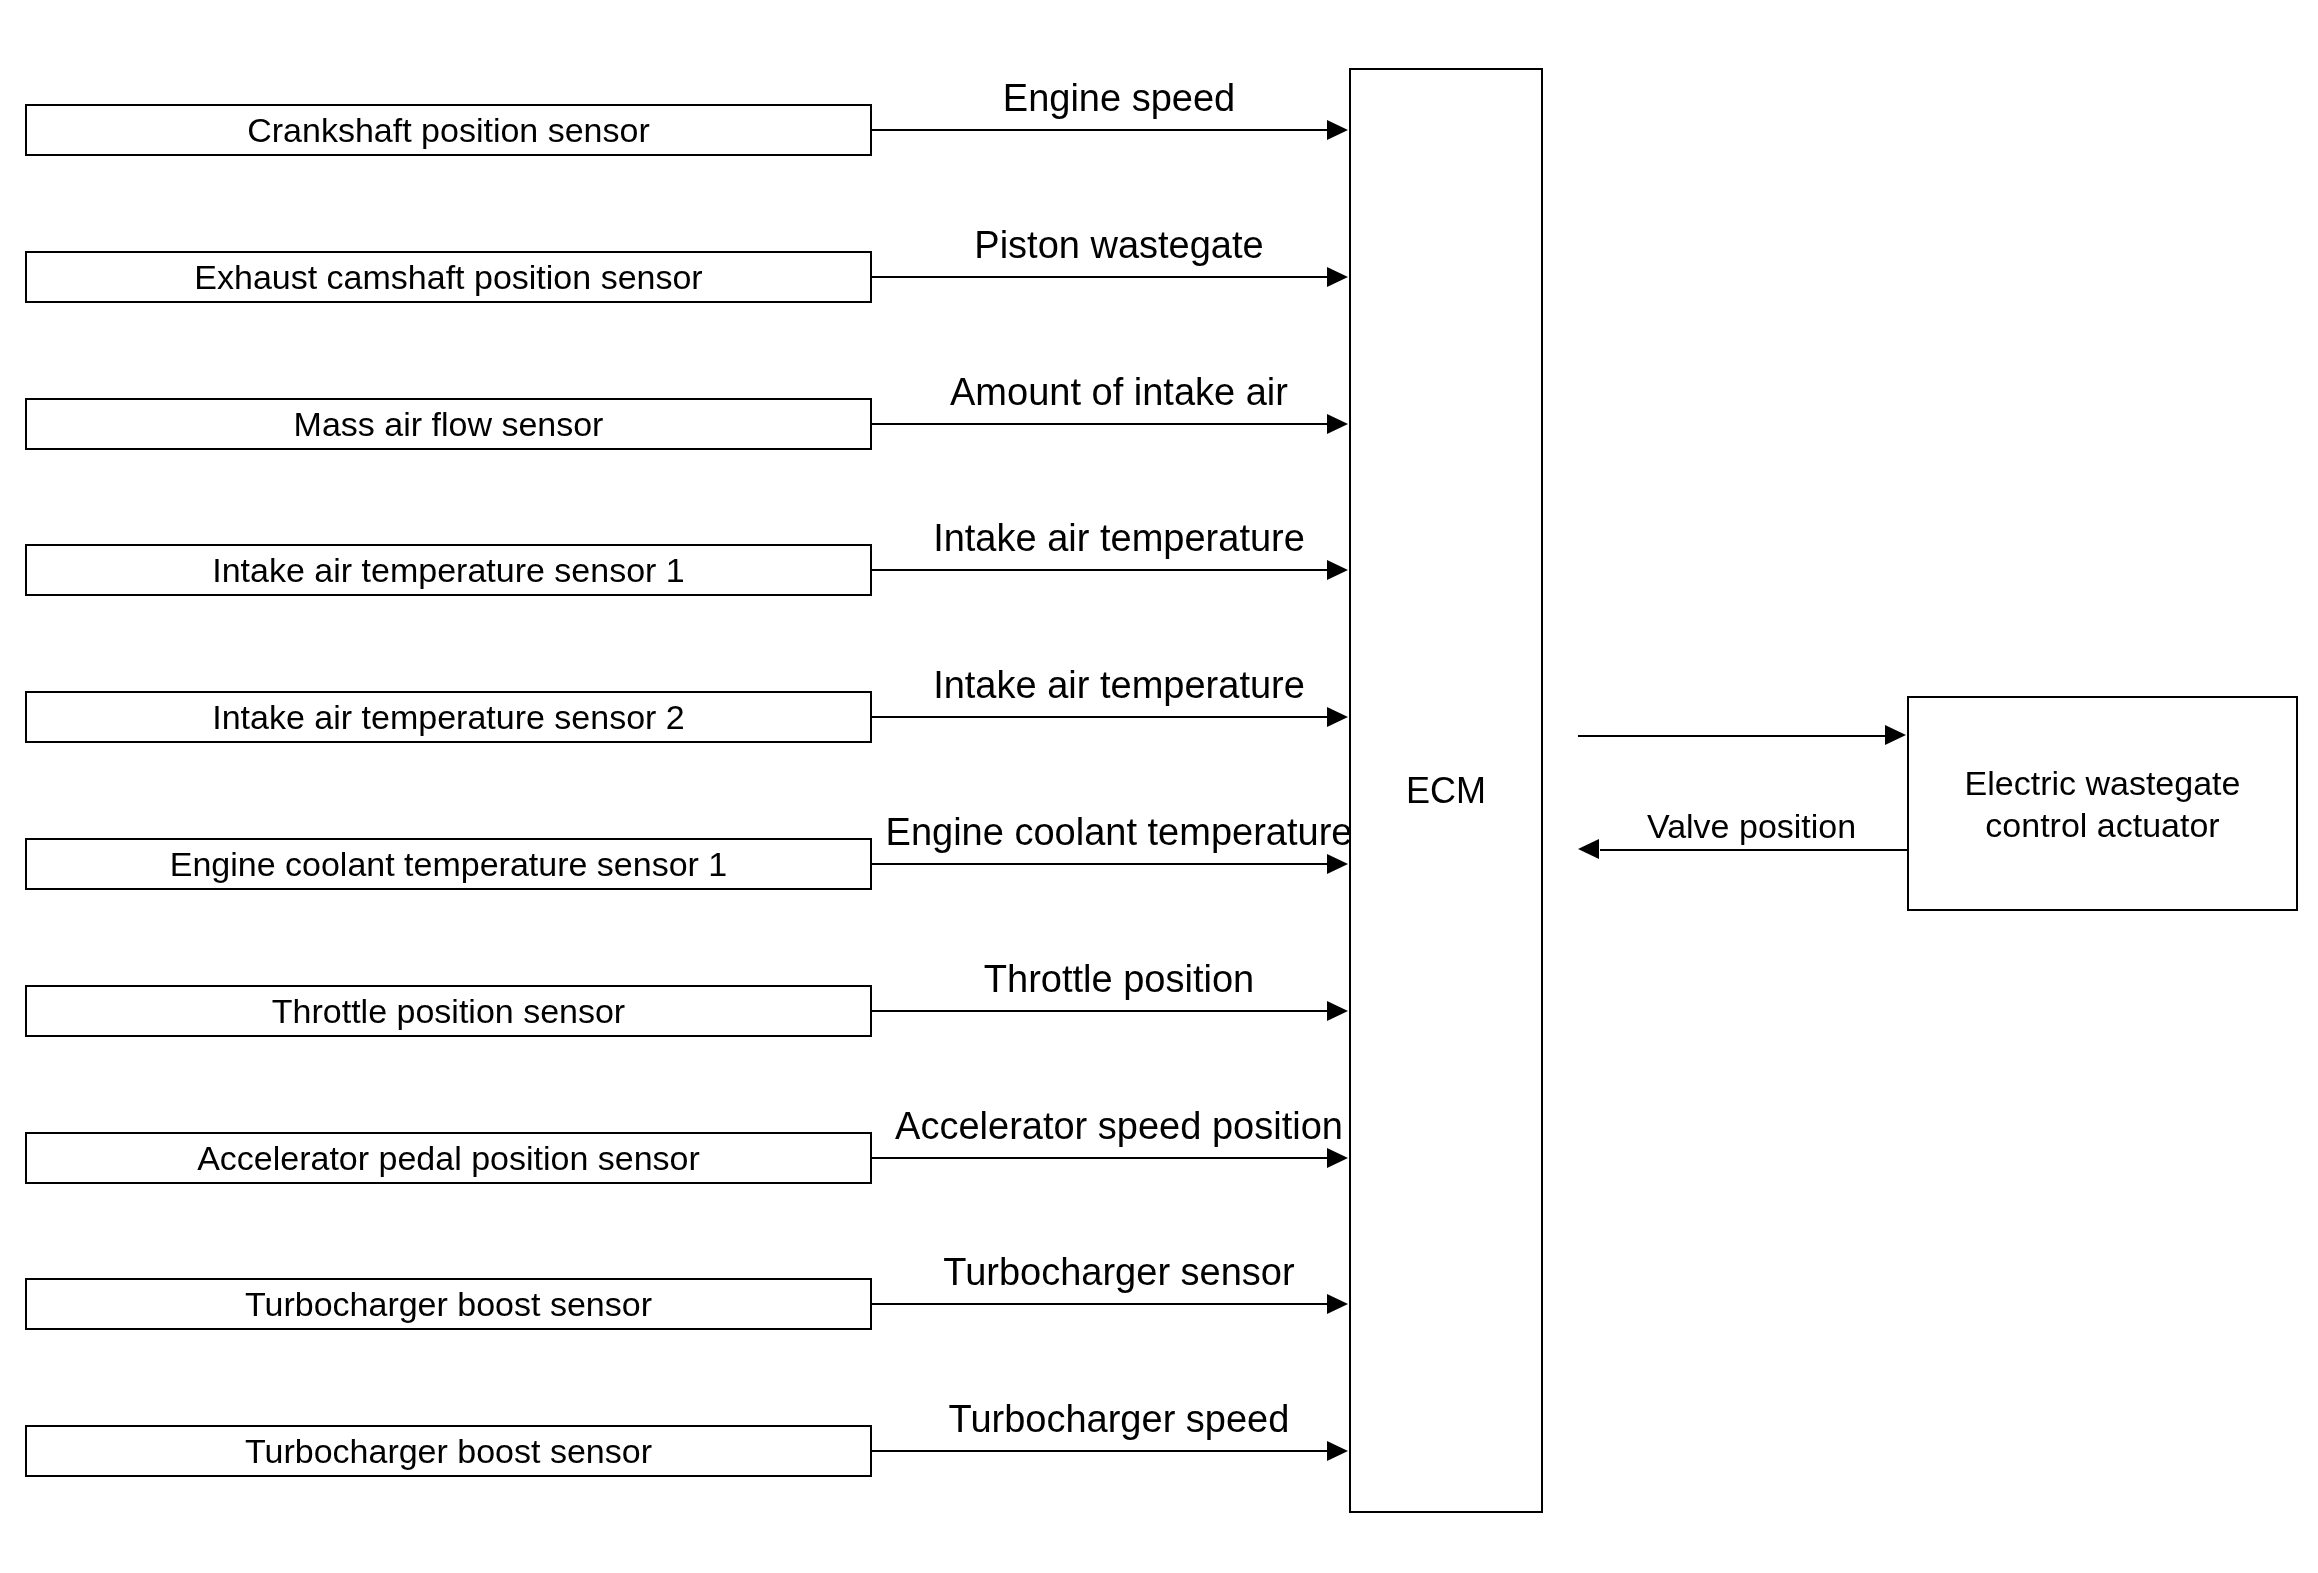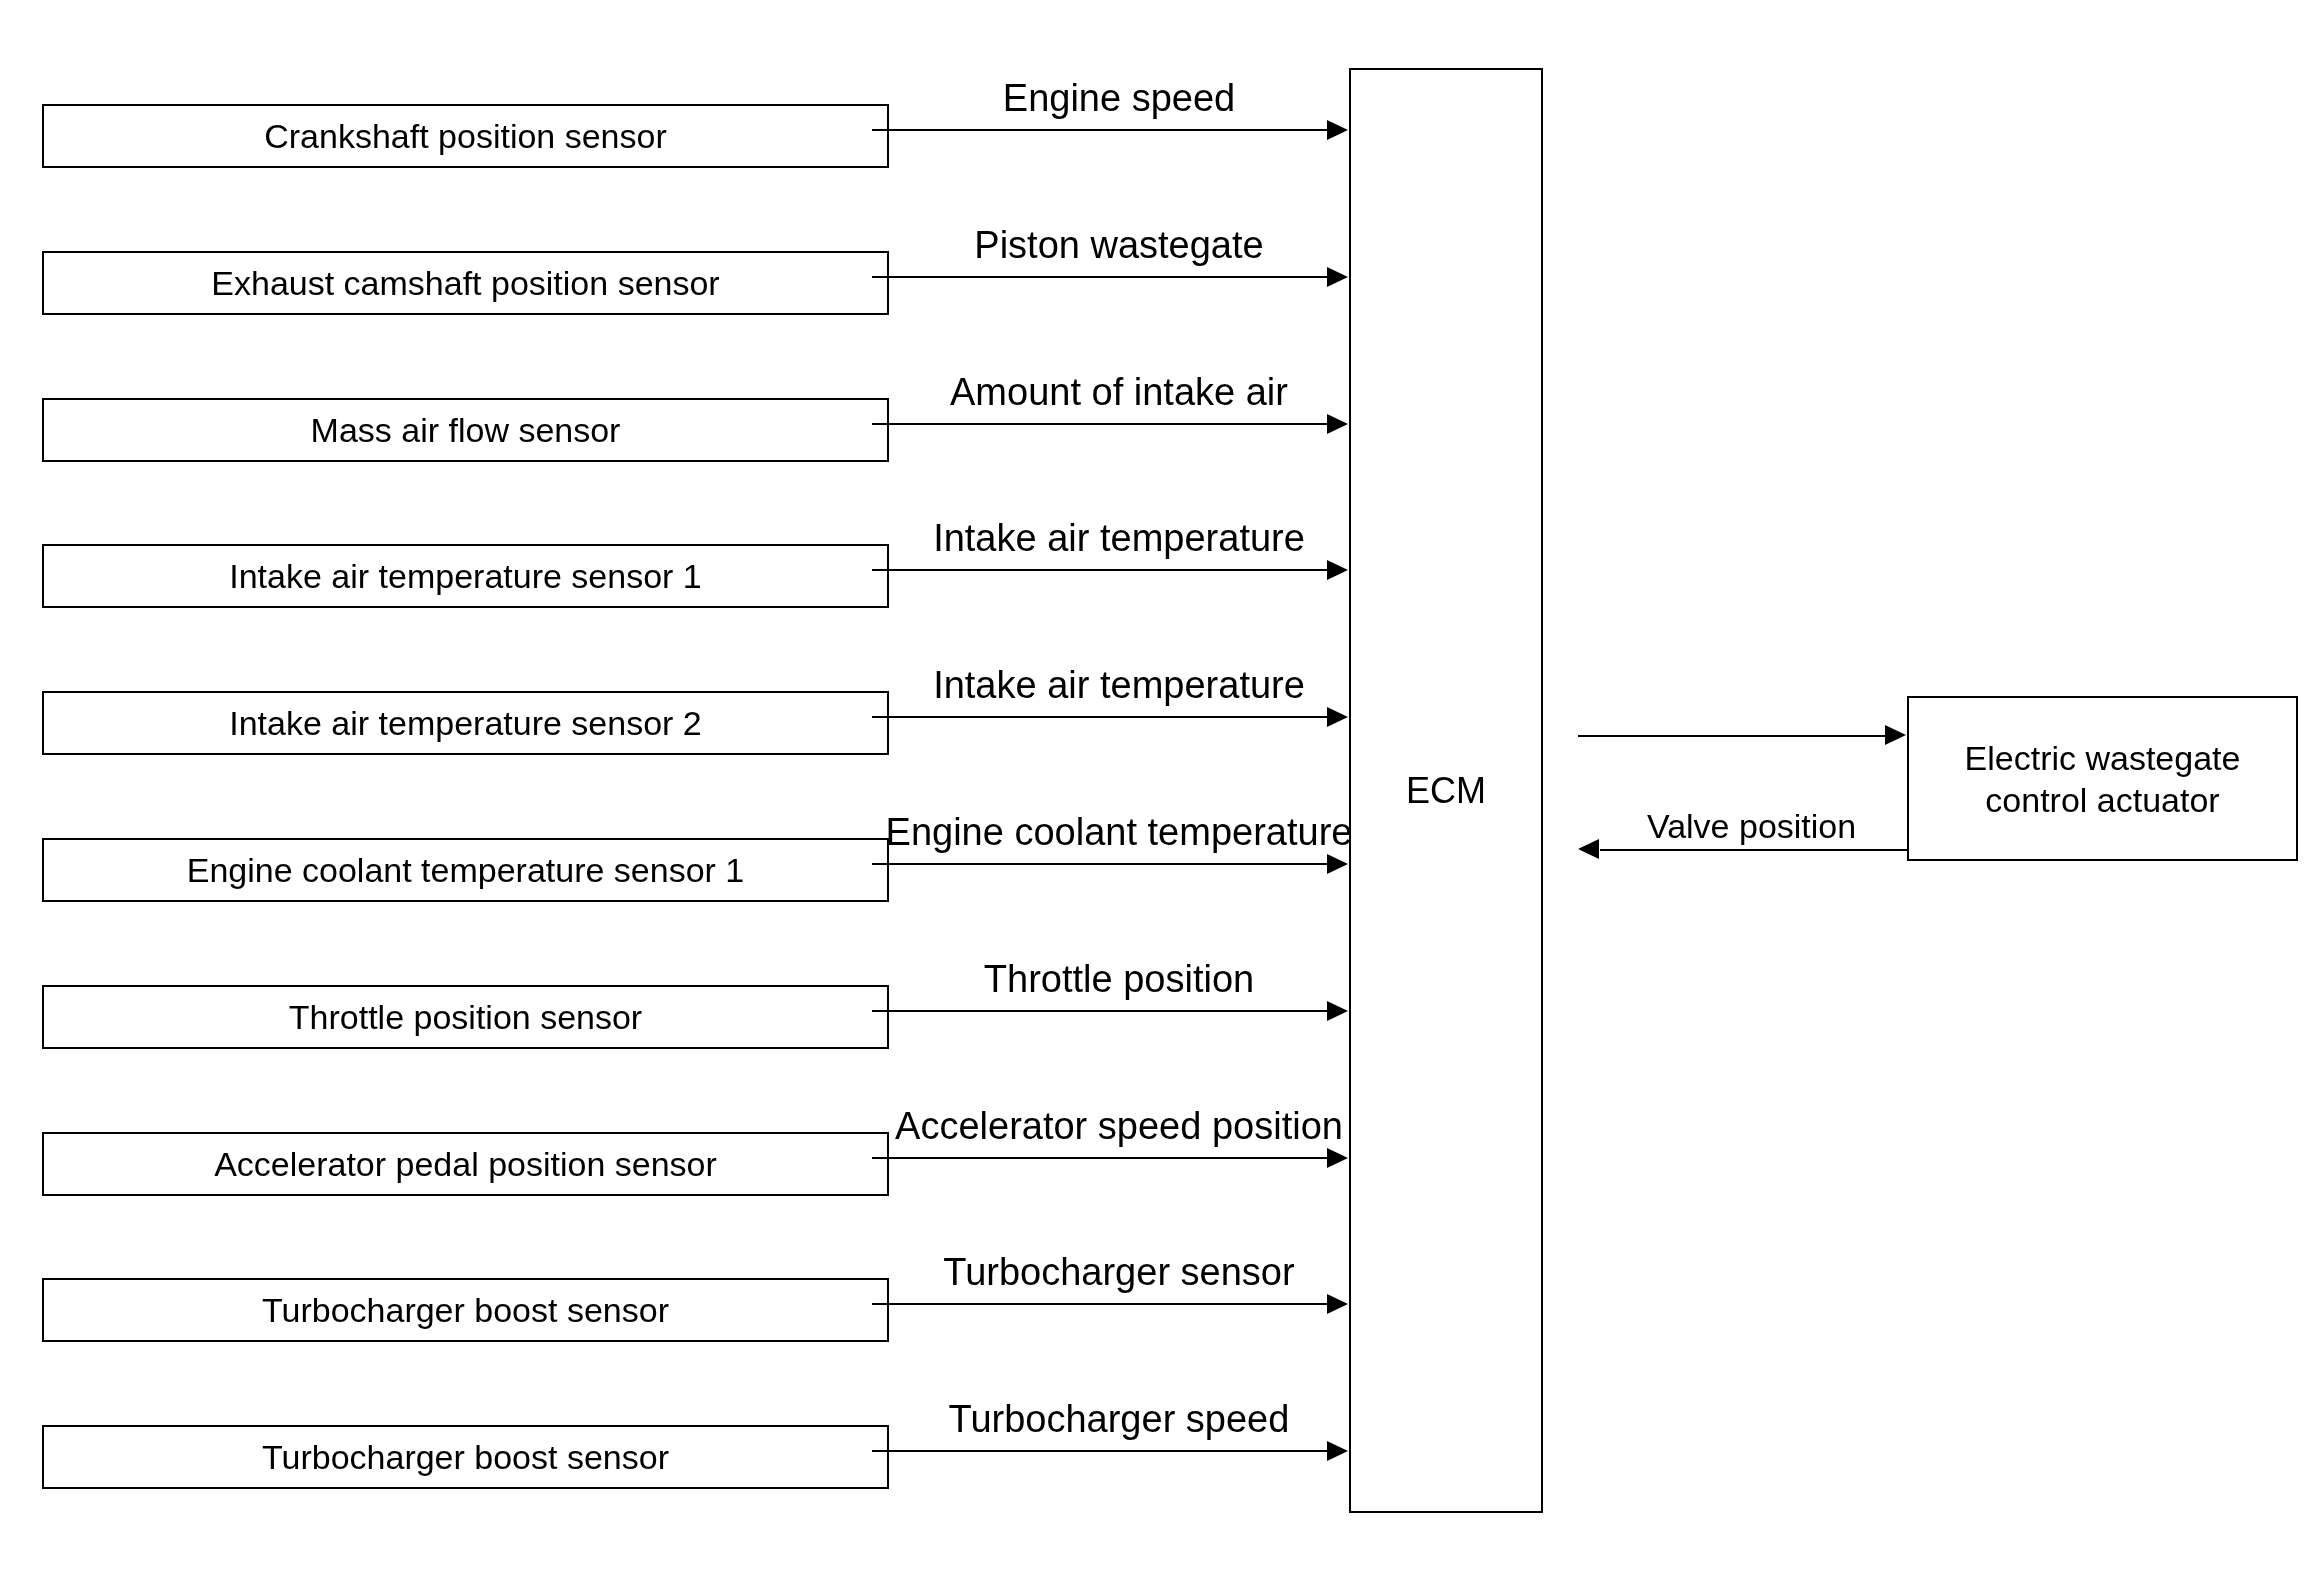--- a/index.html
+++ b/index.html
@@ -18,24 +18,24 @@
 
   
   .row {
     position: absolute;
     left: 0;
     width: 100%;
     height: 0;
   }
   .sensor-box {
     position: absolute;
-    left: 42px;
+    left: 25px;
     top: -26px;
     width: 847px;
-    height: 64px;
+    height: 52px;
     border: 2.9px solid #000000;
     box-sizing: border-box;
     background: #ffffff;
     display: flex;
     align-items: center;
     justify-content: center;
     font-size: 34px;
     white-space: nowrap;
   }
   .signal-label {
@@ -92,21 +92,21 @@
     justify-content: center;
     font-size: 36px;
   }
 
   
   .actuator-box {
     position: absolute;
     left: 1907px;
     top: 696px;
     width: 391px;
-    height: 165px;
+    height: 215px;
     border: 2.3px solid #000000;
     box-sizing: border-box;
     background: #ffffff;
     display: flex;
     flex-direction: column;
     align-items: center;
     justify-content: center;
     font-size: 34px;
     line-height: 42px;
     text-align: center;

